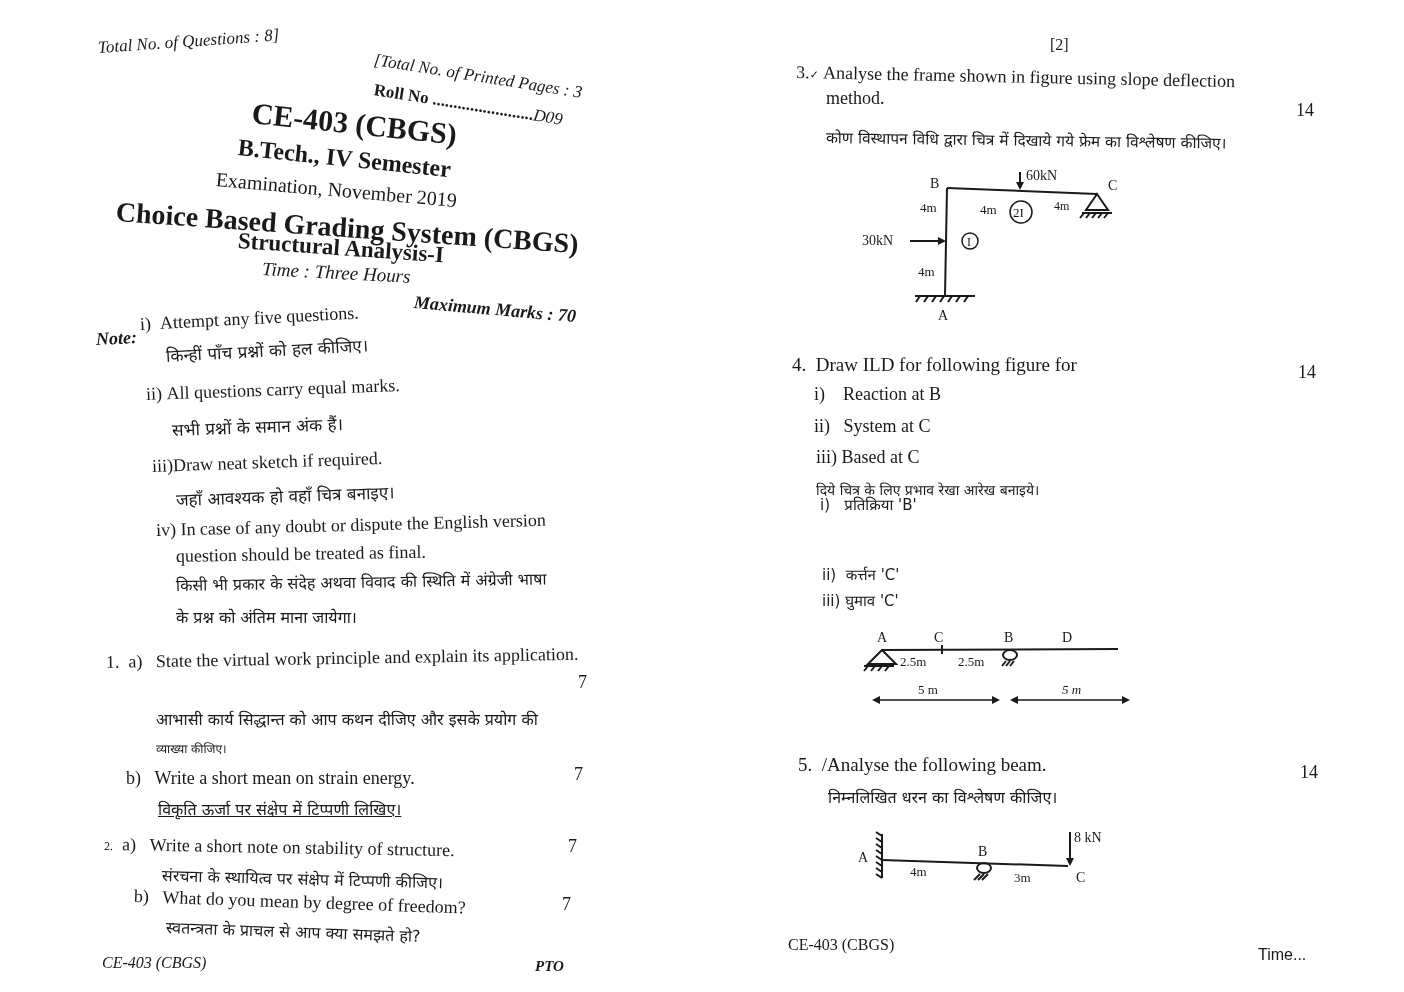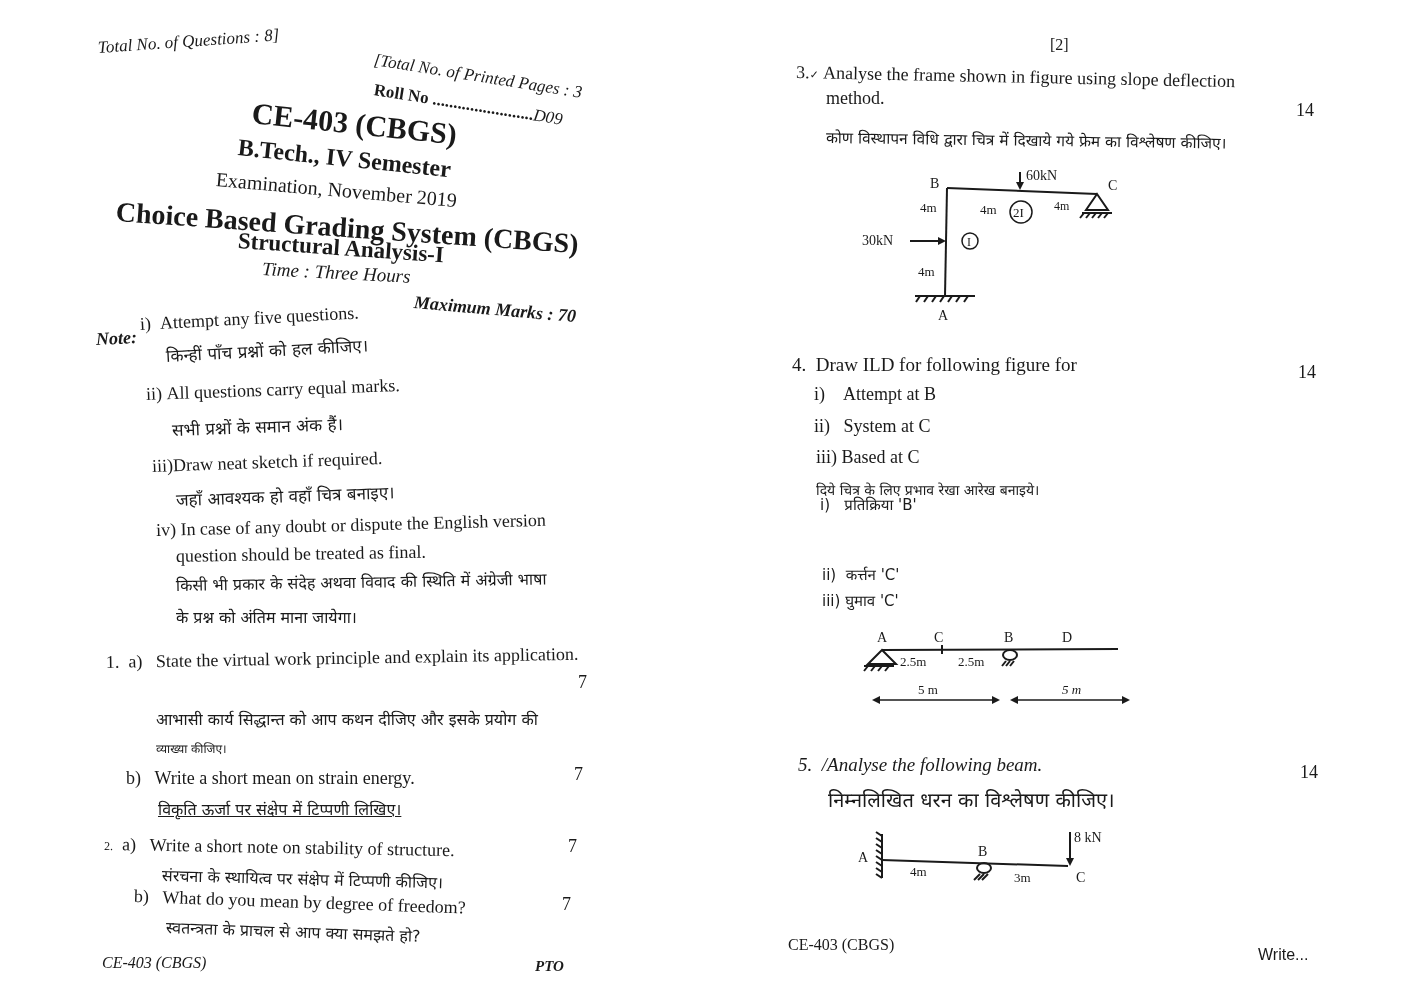--- a/index.html
+++ b/index.html
@@ -135,21 +135,21 @@
     <text x="117" y="86" font-size="12">I</text>
     <text x="163" y="57" font-size="13">2I</text>
   </svg>
 
   <div class="abs" style="left:784px;top:354px;font-size:19px;margin-left:8px;">
     <span>4.</span>&nbsp;&nbsp;<span>Draw ILD for following figure for</span>
   </div>
   <div class="marks" style="left:1298px;top:362px;">14</div>
 
   <div class="abs" style="left:814px;top:384px;font-size:18px;">
-    <span>i)</span>&nbsp;&nbsp;&nbsp;&nbsp;<span>Attempt at B</span>
+    <span>i)</span>&nbsp;&nbsp;&nbsp;&nbsp;<span>Reaction at B</span>
   </div>
   <div class="abs" style="left:814px;top:416px;font-size:18px;">
     <span>ii)</span>&nbsp;&nbsp;&nbsp;<span>System at C</span>
   </div>
   <div class="abs" style="left:816px;top:447px;font-size:18px;">
     <span>iii)</span>&nbsp;<span>Based at C</span>
   </div>
   <div class="abs hi" style="left:816px;top:480px;font-size:14px;">दिये चित्र के लिए प्रभाव रेखा आरेख बनाइये।</div>
   <div class="abs hi" style="left:820px;top:494px;font-size:15px;">
     <span>i)</span>&nbsp;&nbsp;&nbsp;<span>प्रतिक्रिया 'B'</span>
@@ -185,25 +185,25 @@
     <text x="27" y="22" font-size="14">A</text>
     <text x="84" y="22" font-size="14">C</text>
     <text x="154" y="22" font-size="14">B</text>
     <text x="212" y="22" font-size="14">D</text>
     <text x="50" y="46" font-size="13">2.5m</text>
     <text x="108" y="46" font-size="13">2.5m</text>
     <text x="68" y="74" font-size="13">5 m</text>
     <text x="212" y="74" font-size="13" font-style="italic">5 m</text>
   </svg>
 
-  <div class="abs" style="left:798px;top:754px;font-size:19px;font-style:italic;">
+  <div class="abs" style="left:798px;top:754px;font-size:19px;">
     <span>5.</span>&nbsp;&nbsp;/<span>Analyse the following beam.</span>
   </div>
   <div class="marks" style="left:1300px;top:762px;">14</div>
-  <div class="abs hi" style="left:828px;top:786px;font-size:20px;">निम्नलिखित धरन का विश्लेषण कीजिए।</div>
+  <div class="abs hi" style="left:828px;top:786px;font-size:16px;">निम्नलिखित धरन का विश्लेषण कीजिए।</div>
 
   <svg style="position:absolute;left:840px;top:820px;" width="300" height="80" viewBox="0 0 300 80">
     <g stroke="#1a1a1a" stroke-width="2" fill="none">
       <line x1="42" y1="14" x2="42" y2="58"></line>
       <line x1="42" y1="16" x2="36" y2="12"></line>
         <line x1="42" y1="22" x2="36" y2="18"></line>
         <line x1="42" y1="28" x2="36" y2="24"></line>
         <line x1="42" y1="34" x2="36" y2="30"></line>
         <line x1="42" y1="40" x2="36" y2="36"></line>
         <line x1="42" y1="46" x2="36" y2="42"></line>
@@ -219,14 +219,14 @@
     <path d="M 226 38 L 230 46 L 234 38 Z" fill="#1a1a1a"></path>
     <text x="18" y="42" font-size="14">A</text>
     <text x="138" y="36" font-size="14">B</text>
     <text x="236" y="62" font-size="14">C</text>
     <text x="234" y="22" font-size="14">8 kN</text>
     <text x="70" y="56" font-size="13">4m</text>
     <text x="174" y="62" font-size="13">3m</text>
   </svg>
 
   <div class="abs" style="left:788px;top:936px;font-size:16px;">CE-403 (CBGS)</div>
-  <div class="abs" style="left:1258px;top:946px;font-size:16px;font-family:'Liberation Sans',sans-serif;">Write...</div>
+  <div class="abs" style="left:1258px;top:946px;font-size:16px;font-family:'Liberation Sans',sans-serif;">Time...</div>
 </div>
 
 </body></html>

